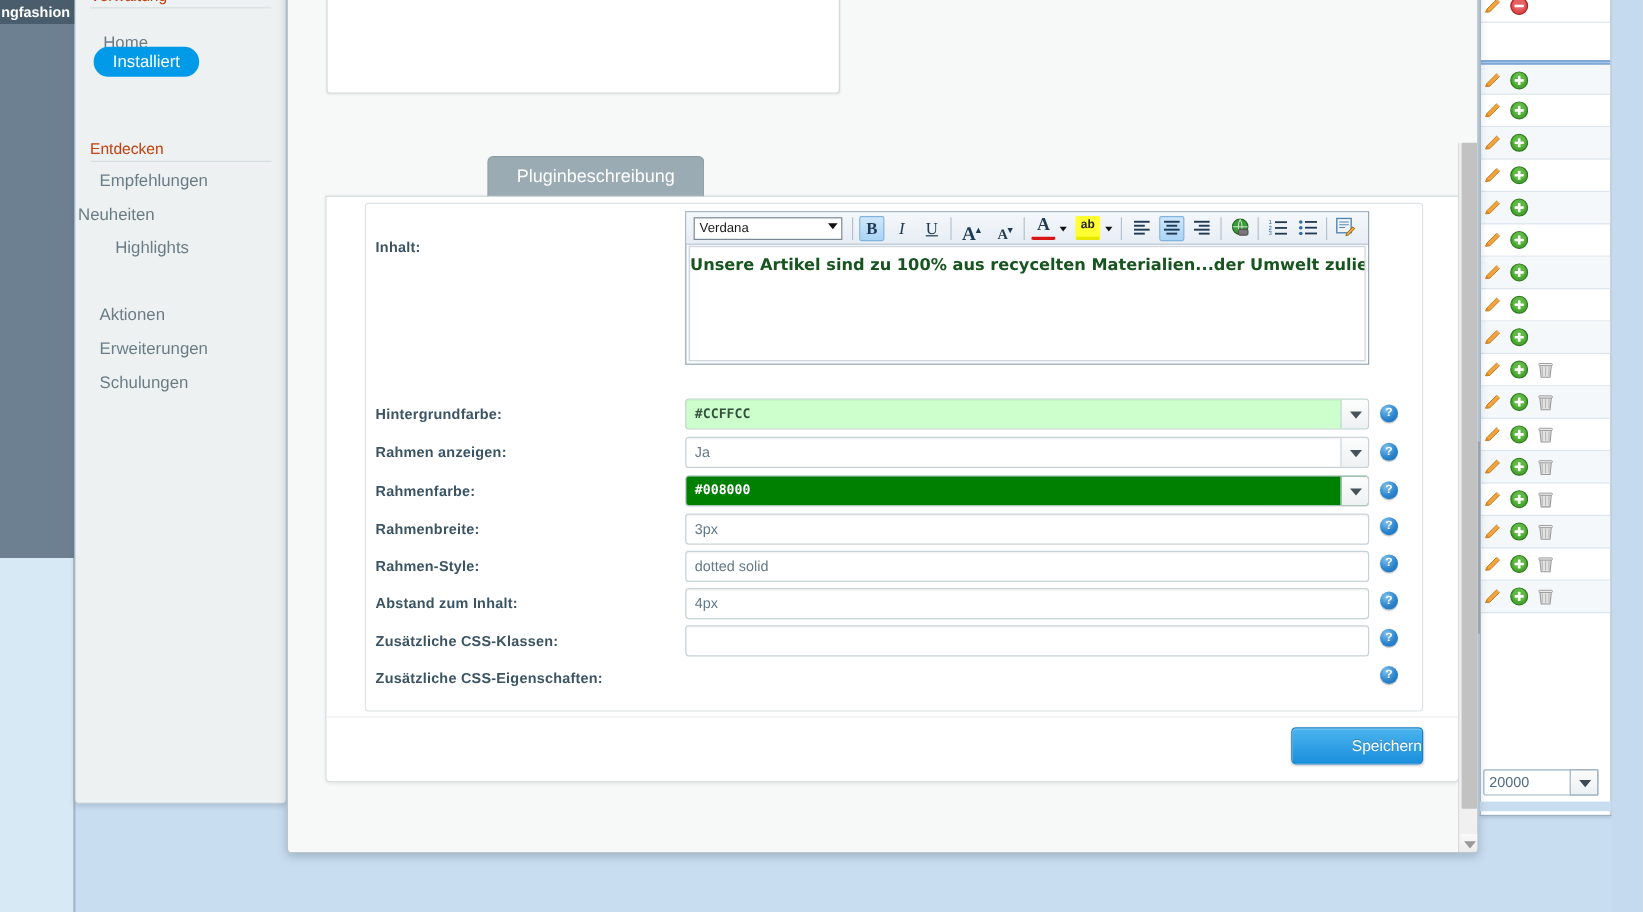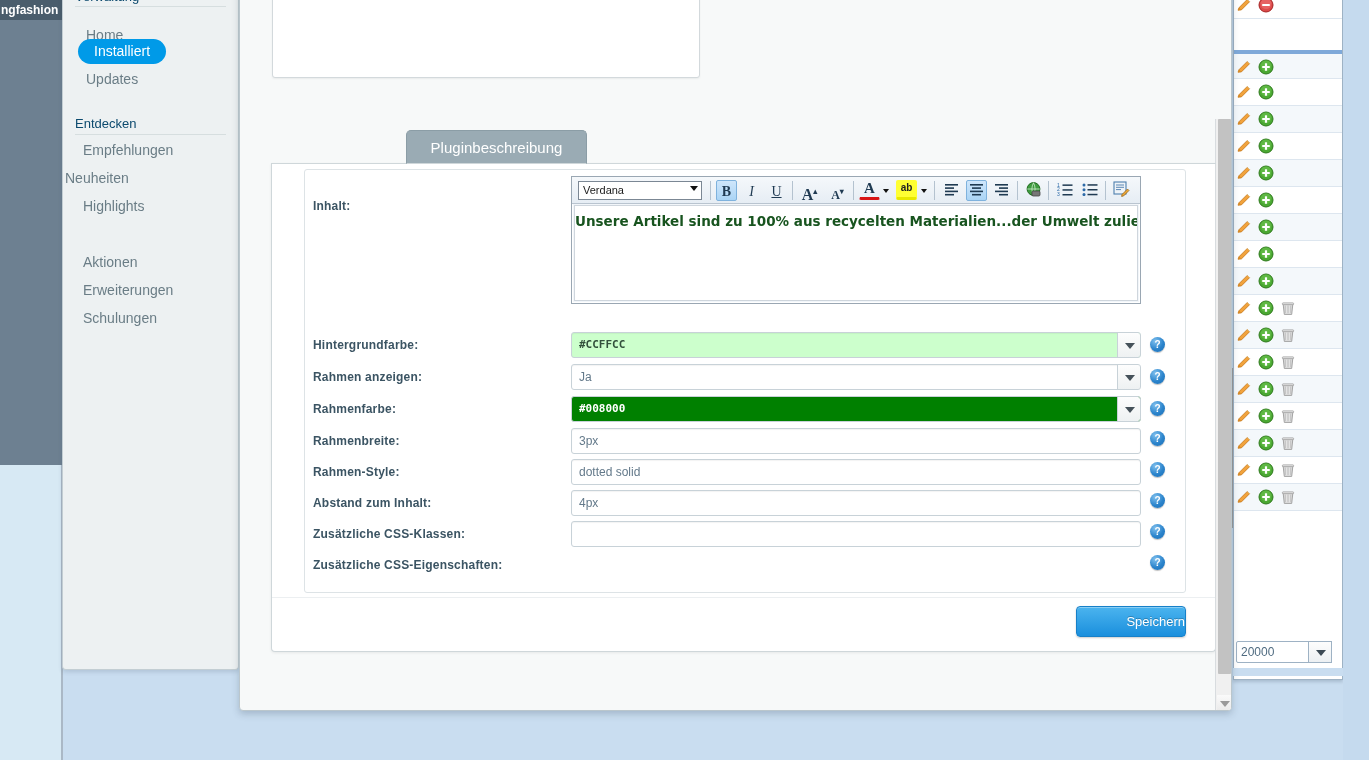--- a/index.html
+++ b/index.html
@@ -38,21 +38,21 @@
   
   #sidebar-panel {
     position: absolute; left: 62px; top: -12px; width: 177px; height: 682px;
     background: #edf1f2;
     border: 1px solid #c3ced3;
     border-top: none;
     border-bottom-left-radius: 4px; border-bottom-right-radius: 4px;
     box-shadow: 0 2px 4px rgba(60,80,100,0.18);
   }
   .sb-group-title {
-    color: #0c4a6e; font-size: 13px; padding: 0 0 0 12px;
+    color: #c2410c; font-size: 13px; padding: 0 0 0 12px;
     height: 18px; line-height: 18px;
   }
   #sb-title-verwaltung { position: absolute; top: 0px; left: 0; }
   #sb-hr-1 {
     position: absolute; top: 18px; left: 12px; right: 12px;
     height: 1px; background: #d6dedf;
   }
   #sb-title-entdecken { position: absolute; top: 127px; left: 0; }
   #sb-hr-2 {
     position: absolute; top: 146px; left: 12px; right: 12px;
@@ -68,21 +68,21 @@
     display: inline-block;
     background: #009ae8; color: #fff;
     border-radius: 13px; height: 25px; line-height: 25px;
     padding: 0 16px; margin-left: 15px; font-size: 14px;
   }
   #sb-home     { top: 33px; }
   #sb-install  { top: 49px; }
   #sb-updates  { top: 77px; }
   #sb-empf     { top: 148px; padding-left: 20px;}
   #sb-neu      { top: 176px; padding-left: 2px;}
-  #sb-high     { top: 204px; padding-left: 20px;}
+  #sb-high     { top: 204px; padding-left: 20px; margin-left: 13px;}
   #sb-themes   { top: 232px; padding-left: 20px;}
   #sb-aktionen { top: 260px; padding-left: 20px;}
   #sb-erweit   { top: 288px; padding-left: 20px;}
   #sb-schul    { top: 316px; padding-left: 20px;}
 
   
   #modal-window {
     position: absolute; left: 239px; top: -26px;
     width: 993px; height: 737px;
     background: #f7f9f9;
@@ -361,23 +361,20 @@
 
 <div id="sidebar-panel">
   <div class="sb-group-title" id="sb-title-verwaltung">Verwaltung</div>
   <div id="sb-hr-1"></div>
 
   <div class="sb-item" id="sb-home">
     <span>Home</span>
   </div>
   <div class="sb-item active-pill" id="sb-install">
     <span class="pill">Installiert</span>
-  </div>
-  <div class="sb-item" id="sb-updates">
-    <span>Updates</span>
   </div>
 
   <div class="sb-group-title" id="sb-title-entdecken">Entdecken</div>
   <div id="sb-hr-2"></div>
 
   <div class="sb-item" id="sb-empf">
     <span>Empfehlungen</span>
   </div>
   <div class="sb-item" id="sb-neu">
     <span>Neuheiten</span>

